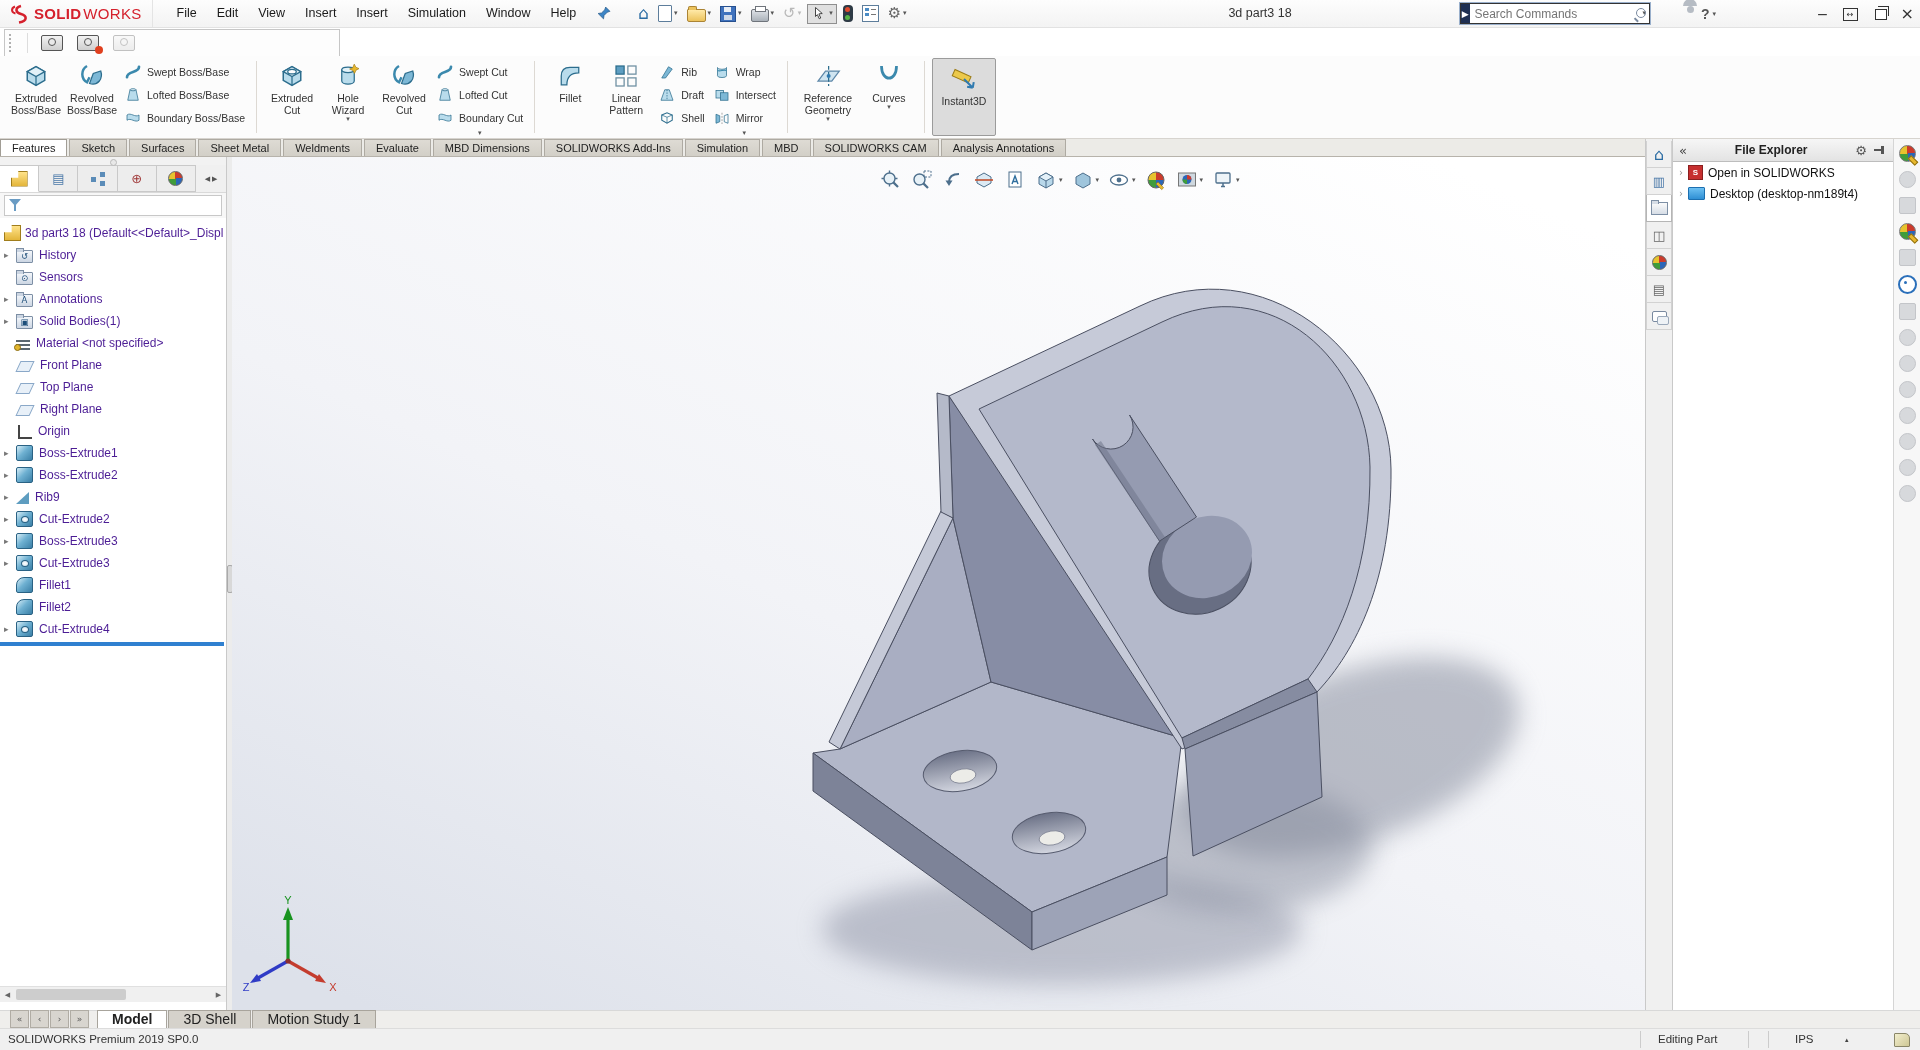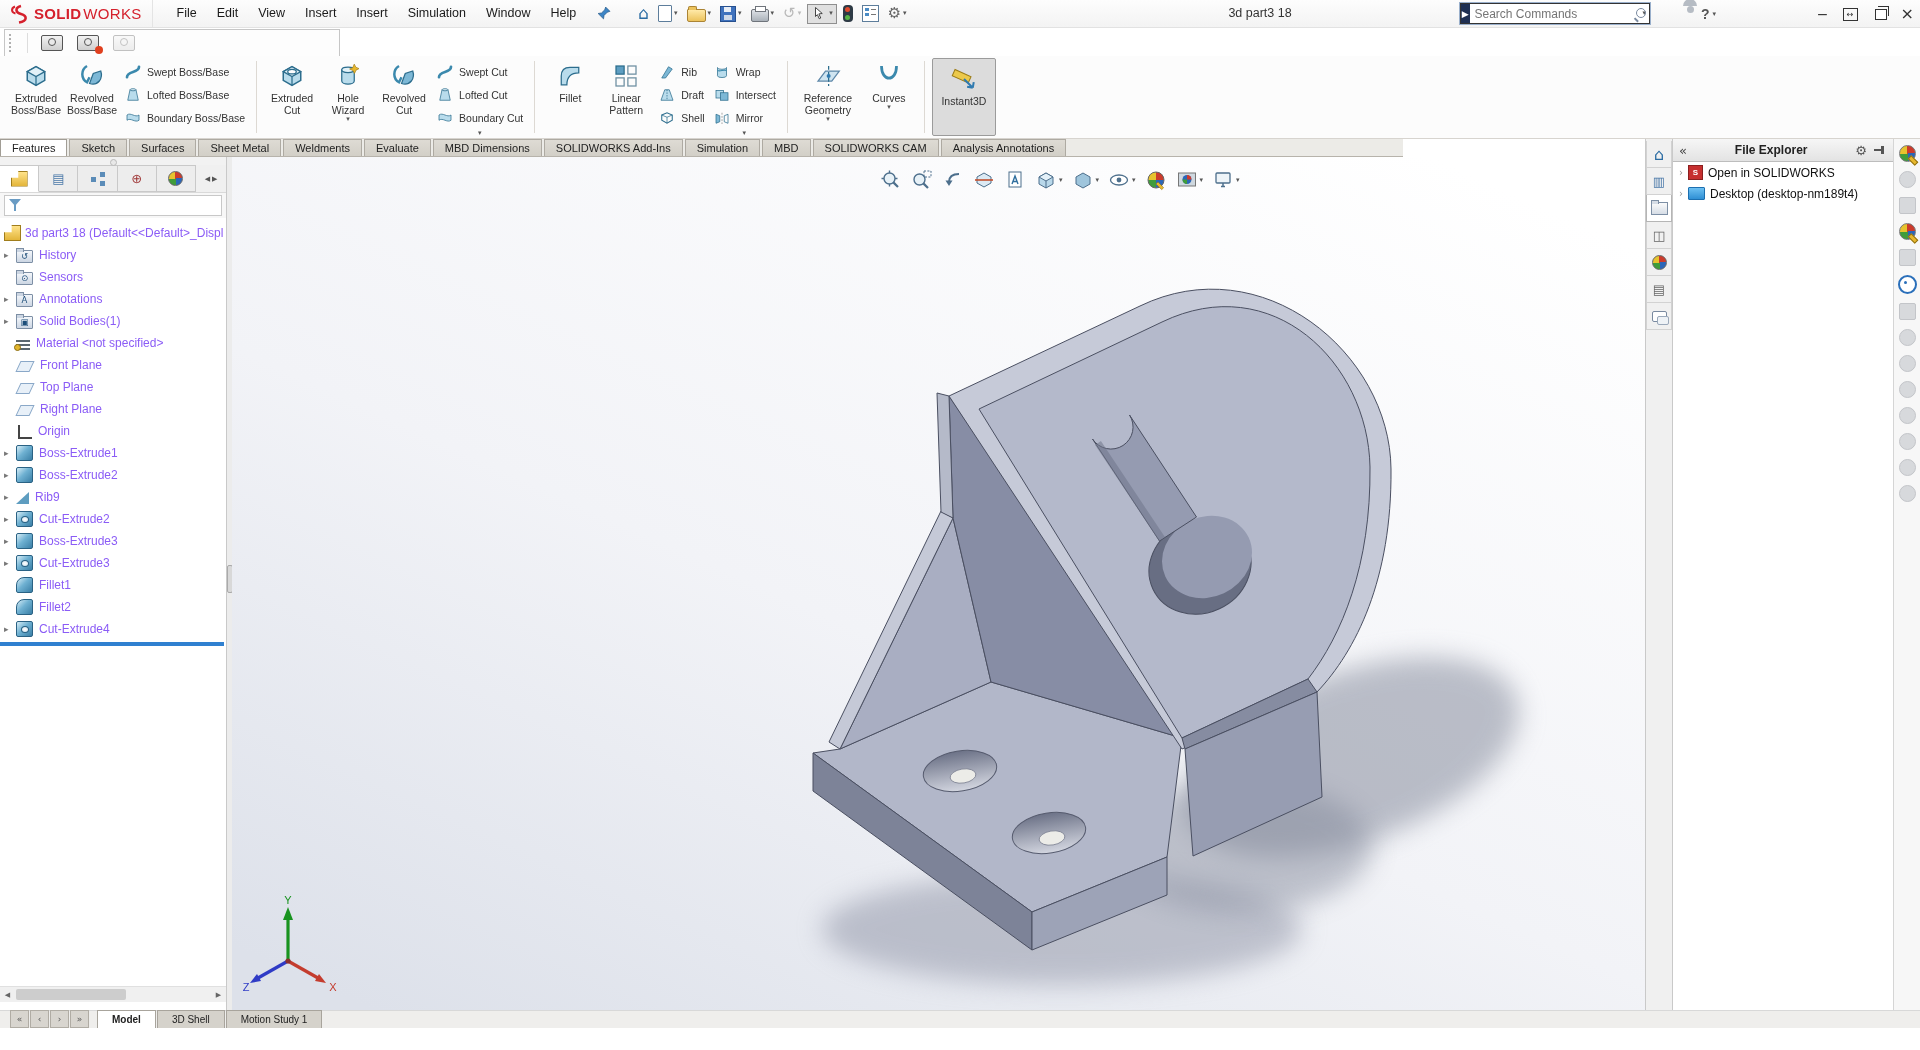--- a/index.html
+++ b/index.html
@@ -69,40 +69,40 @@
   .rbig{width:56px;display:flex;flex-direction:column;align-items:center;padding-top:5px;font-size:10.5px;color:#333;text-align:center;line-height:1.15;box-sizing:border-box;}
   .rbig svg{width:30px;height:30px;margin-bottom:1px;flex:none;}
   .rbig.pressed{background:#dcdcdc;border:1px solid #9b9b9b;border-radius:2px;}
   .rcol{display:flex;flex-direction:column;padding-top:7px;gap:5px;margin:0 4px;}
   .rsmall{display:flex;align-items:center;gap:5px;font-size:10.5px;color:#333;height:18px;white-space:nowrap;}
   .rsmall svg{width:18px;height:18px;flex:none;}
   .vsep{width:1px;background:#ddd9d3;margin:5px 7px;}
   .colcaret{align-self:center;margin-top:-2px;}
 
   
-  .cmtabs{position:absolute;top:139px;left:0;width:1403px;height:18px;background:#ecebe7;border-bottom:1px solid #b7b3ab;display:flex;box-sizing:border-box;}
+  .cmtabs{position:absolute;top:139px;left:0;width:1645px;height:18px;background:#ecebe7;border-bottom:1px solid #b7b3ab;display:flex;box-sizing:border-box;}
   .cmtab{padding:0 11px;font-size:11px;line-height:16px;background:linear-gradient(#dedbd4,#d2cfc7);border:1px solid #aeaaa2;border-bottom:none;margin-right:2px;color:#222;white-space:nowrap;}
   .cmtab.active{background:#fff;border-color:#a19d95;}
 
   
   .fmpanel{position:absolute;top:157px;left:0;width:227px;height:853px;background:#fff;border-right:1px solid #c9c9c9;box-sizing:border-box;overflow:hidden;}
   .fm-grip{height:8px;background:#f2f2f2;position:relative;}
   .fm-grip::after{content:"";position:absolute;left:110px;top:2px;width:5px;height:5px;border:1px solid #b9b9b9;border-radius:50%;background:#e8e8e8;}
   .fm-tabs{height:27px;background:#f0f0f0;display:flex;align-items:stretch;border-bottom:1px solid #d9d9d9;}
   .fm-tab{flex:1;display:flex;align-items:center;justify-content:center;border:1px solid #c9c9c9;border-left:none;background:#ededed;}
   .fm-tab.active{background:#fff;border-bottom:1px solid #fff;}
   .fm-arrows{width:30px;display:flex;align-items:center;justify-content:center;gap:2px;font-size:7px;color:#555;}
   .fm-filter{height:25px;display:flex;align-items:center;padding:2px 4px;box-sizing:border-box;background:#f7f7f7;}
   .fm-filterbox{flex:1;height:19px;background:#fff;border:1px solid #c8c8c8;display:flex;align-items:center;padding-left:4px;}
   .funnel{width:0;height:0;border:6px solid transparent;border-top:7px solid #6a9cc4;position:relative;}
   .funnel::after{content:"";position:absolute;left:-1px;top:-2px;width:2px;height:7px;background:#6a9cc4;}
   .tree{padding-top:4px;}
   .trow{height:22px;display:flex;align-items:center;padding-left:4px;white-space:nowrap;overflow:hidden;}
   .tarrow{width:12px;font-family:"DejaVu Sans";font-size:9px;color:#777;flex:none;}
-  .tlabel{margin-left:6px;font-size:12px;color:#8b5cf6;}
+  .tlabel{margin-left:6px;font-size:12px;color:#4c1d95;}
   .tico{position:relative;width:15px;height:14px;flex:none;display:inline-block;}
   .t-part{background:linear-gradient(#ffe38a,#e3b53a);border:1px solid #a07d1c;clip-path:polygon(0 45%,45% 45%,45% 0,100% 0,100% 100%,0 100%);}
   .t-folder{background:linear-gradient(#f4f7fb,#ccd6e3);border:1px solid #7d8fa5;border-radius:1px;width:15px;height:11px;margin-top:2px;}
   .t-folder::before{content:"";position:absolute;top:-3px;left:-1px;width:6px;height:3px;background:#ccd6e3;border:1px solid #7d8fa5;border-bottom:none;}
   .t-folder::after{content:attr(data-g);position:absolute;left:0;right:0;top:0;text-align:center;font-size:8.5px;line-height:11px;color:#1d4e79;font-family:"DejaVu Sans";}
   .t-material{width:14px;height:11px;margin-top:2px;background:repeating-linear-gradient(#fff 0 1px,#5b6770 1px 3px,#fff 3px 4px);}
   .t-material::after{content:"";position:absolute;left:-2px;bottom:-1px;width:5px;height:5px;border-radius:50%;background:#e2b62f;border:1px solid #8d6e12;}
   .t-plane{width:12px;height:9px;border:1.5px solid #8aa8c8;background:rgba(190,212,235,.35);transform:skewX(-25deg);margin:3px 2px 0 2px;}
   .t-origin{width:12px;height:12px;border-left:2px solid #444;border-bottom:2px solid #444;margin:1px 0 0 2px;}
   .t-boss{background:linear-gradient(135deg,#d8eef7 0%,#6fb1d2 45%,#3a7fa6 100%);border:1px solid #2a6284;border-radius:2px;}
@@ -155,21 +155,21 @@
   .rs-ico.colored{background:conic-gradient(#cc3b2c 0deg 90deg,#2b66b8 90deg 180deg,#3f9c3a 180deg 270deg,#e7c32e 270deg 360deg);border-color:#777;}
   .rs-ico.colored::after{content:"";position:absolute;right:-3px;bottom:-2px;width:8px;height:3px;background:#e8b82d;border:1px solid #8a6d14;transform:rotate(45deg);}
   .rs-ico.target{background:#fff;border:2px solid #2a6fba;}
   .rs-ico.target::after{content:"";position:absolute;left:4px;top:4px;width:3px;height:3px;border-radius:50%;background:#2a6fba;}
   .rs-ico.box{border-radius:2px;}
 
   
   .docktabs{position:absolute;top:1010px;left:0;width:1920px;height:18px;background:#efeeec;border-top:1px solid #d8d8d8;display:flex;align-items:flex-end;box-sizing:border-box;}
   .nav-btns{display:flex;gap:1px;margin:0 8px 0 10px;}
   .nav-btn{width:17px;height:16px;background:#d8d5cf;border:1px solid #b0aca4;font-size:9px;color:#555;display:flex;align-items:center;justify-content:center;font-family:"DejaVu Sans";}
-  .doctab{padding:0 14px;font-size:10px;line-height:17px;background:#d5d2cb;border:1px solid #a8a49c;border-bottom:none;color:#222;margin-right:1px;white-space:nowrap;}
+  .doctab{padding:0 14px;font-size:14px;line-height:17px;background:#d5d2cb;border:1px solid #a8a49c;border-bottom:none;color:#222;margin-right:1px;white-space:nowrap;}
   .doctab.active{background:#fff;font-weight:bold;}
 
   
   .statusbar{position:absolute;top:1028px;left:0;width:1920px;height:22px;background:#f0f0f0;border-top:1px solid #dcdcdc;font-size:11.5px;color:#333;box-sizing:border-box;}
   .st-left{position:absolute;left:8px;top:4px;}
   .st-sep{position:absolute;top:2px;width:1px;height:17px;background:#ccc;}
   .st-mode{position:absolute;left:1658px;top:4px;}
   .st-units{position:absolute;left:1795px;top:4px;}
   .st-caret{position:absolute;left:1845px;top:7px;font-size:7px;color:#444;font-family:"DejaVu Sans";}
   .st-tag{position:absolute;left:1894px;top:4px;width:14px;height:12px;background:linear-gradient(135deg,#f2eecd,#cfc896);border:1px solid #8a8668;border-radius:1px 5px 1px 1px;}
@@ -931,14 +931,24 @@
       <span class="nav-btn">«</span>
       <span class="nav-btn">‹</span>
       <span class="nav-btn">›</span>
       <span class="nav-btn">»</span>
     </span>
     <span class="doctab active">Model</span>
     <span class="doctab">3D Shell</span>
     <span class="doctab">Motion Study 1</span>
   </div>
 
+  <div class="statusbar">
+    <span class="st-left">SOLIDWORKS Premium 2019 SP0.0</span>
+    <span class="st-sep" style="left:1640px"></span>
+    <span class="st-mode">Editing Part</span>
+    <span class="st-sep" style="left:1748px"></span>
+    <span class="st-sep" style="left:1768px"></span>
+    <span class="st-units">IPS</span>
+    <span class="st-caret glyph">▴</span>
+    <span class="st-tag"></span>
+  </div>
 
 </div>
 
 </body></html>

